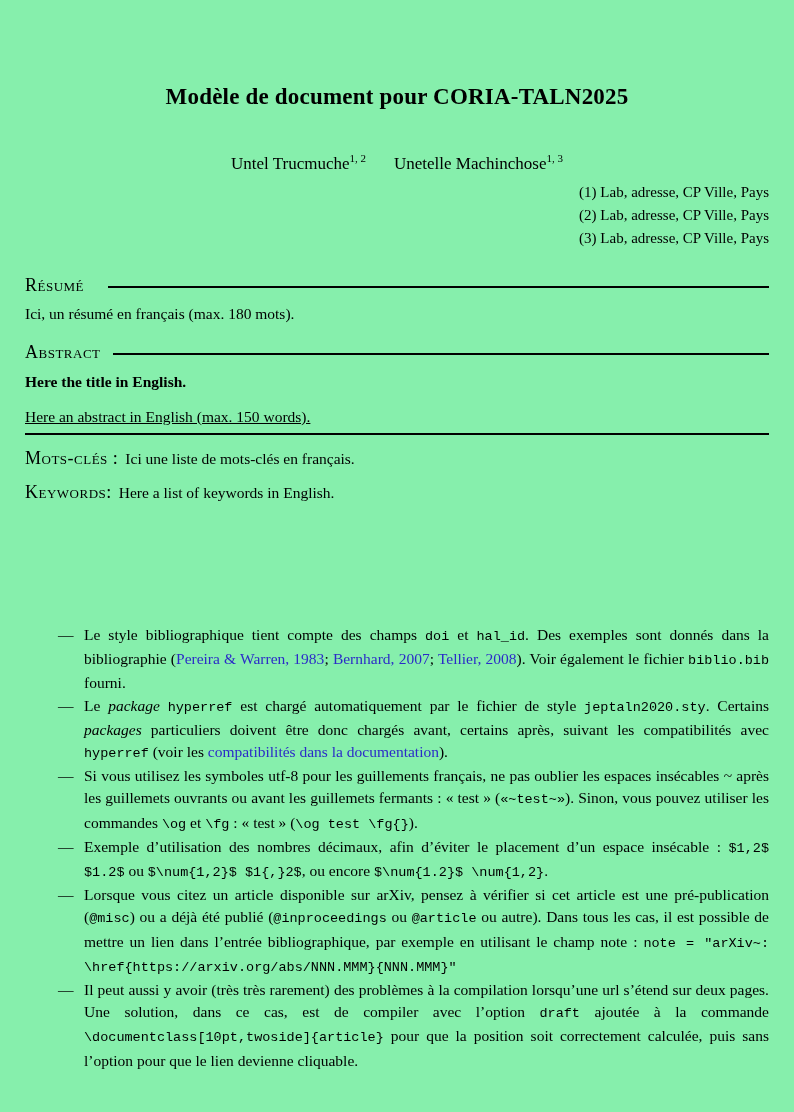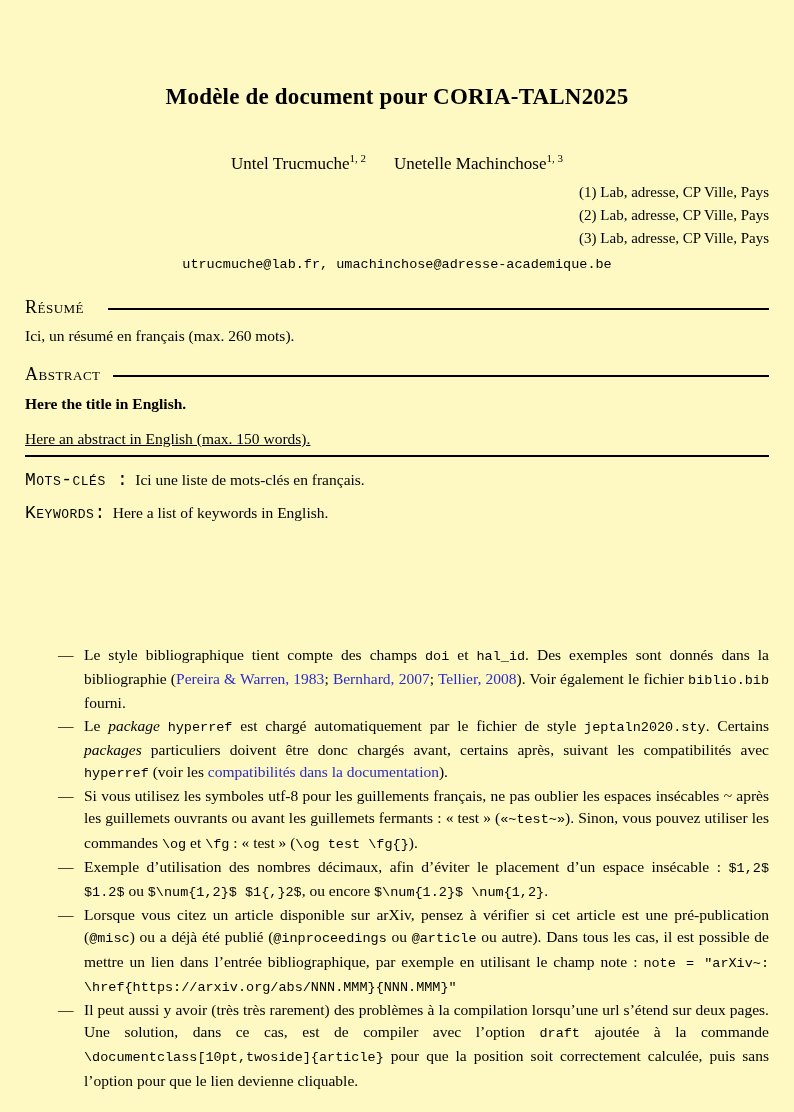--- a/index.html
+++ b/index.html
@@ -1,39 +1,39 @@
 <!DOCTYPE html>
 <html style="--link-color: #2b2bc8;"><head>
 <meta charset="utf-8">
 <style>
   * { margin: 0; padding: 0; box-sizing: border-box; }
   html, body { background: #ffffff; }
   body { font-family: "Liberation Serif", serif; color: #000; }
   .page {
-    width: 794px; height: 1112px; margin: 0 auto; background: #fef9c3;
+    width: 794px; height: 1112px; margin: 0 auto; background: #86efac;
     padding: 0 25px; position: relative; overflow: hidden;
   }
   .title { text-align: center; font-size: 23px; font-weight: bold; padding-top: 84px; letter-spacing: 0.2px; }
   .authors { text-align: center; margin-top: 44px; font-size: 17px; }
   .author + .author { margin-left: 28px; }
   .author sup { font-size: 11px; line-height: 0; }
   .affils { text-align: right; font-size: 15px; margin-top: 7px; }
   .affil { line-height: 23px; }
   .emails { text-align: center; font-family: "Liberation Mono", monospace; font-size: 13.5px; margin-top: 7px; }
   .sec-row { display: flex; align-items: center; gap: 12px; }
   .sc { font-variant: small-caps; font-size: 18px; letter-spacing: 0.5px; white-space: nowrap; }
   .rule { flex: 1; height: 2px; background: #000; margin-top: 3px; }
   .resume-row { margin-top: 25px; gap: 24px; }
   .body-text { font-size: 15.5px; line-height: 22px; }
   .resume-text { margin-top: 7px; }
   .abstract-row { margin-top: 17px; }
   .abstract-title { margin-top: 8px; font-weight: bold; }
   .abstract-text { margin-top: 13px; border-bottom: 2px solid #000; padding-bottom: 5px; text-decoration: underline; }
   .kv-line { margin-top: 13px; font-size: 15.5px; }
-  .kv-label { margin-right: 7px; font-family: Liberation Mono, monospace; }
+  .kv-label { margin-right: 7px; }
   .big-spacer { height: 118px; }
   .section-heading { font-size: 15.5px; font-weight: bold; }
   ul.bullets { list-style: none; margin-top: 3px; padding-left: 33px; }
   ul.bullets li {
     position: relative; padding-left: 26px; text-align: justify;
     font-size: 15.5px; line-height: 22.2px;
   }
   ul.bullets .dash { position: absolute; left: 0; top: 0; }
   .seg-code { font-family: "Liberation Mono", monospace; font-size: 13.5px; }
   .seg-italic { font-style: italic; }
@@ -47,27 +47,26 @@
   <h1 class="title">Modèle de document pour CORIA-TALN2025</h1>
 
   <div class="authors"><span class="author"><span>Untel Trucmuche</span><sup>1, 2</sup></span><span class="author"><span>Unetelle Machinchose</span><sup>1, 3</sup></span></div>
 
   <div class="affils">
       <div class="affil">(1) Lab, adresse, CP Ville, Pays</div>
       <div class="affil">(2) Lab, adresse, CP Ville, Pays</div>
       <div class="affil">(3) Lab, adresse, CP Ville, Pays</div>
     </div>
 
-  <div class="emails">utrucmuche@lab.fr, umachinchose@adresse-academique.be</div>
 
   <div class="sec-row resume-row">
     <span class="sc">Résumé</span>
     <span class="rule"></span>
   </div>
-  <p class="body-text resume-text">Ici, un résumé en français (max. 260 mots).</p>
+  <p class="body-text resume-text">Ici, un résumé en français (max. 180 mots).</p>
 
   <div class="sec-row abstract-row">
     <span class="sc">Abstract</span>
     <span class="rule"></span>
   </div>
   <p class="body-text abstract-title">Here the title in English.</p>
   <p class="body-text abstract-text">Here an abstract in English (max. 150 words).</p>
 
   <p class="kv-line">
     <span class="sc kv-label">Mots-clés :</span><span>Ici une liste de mots-clés en français.</span>

